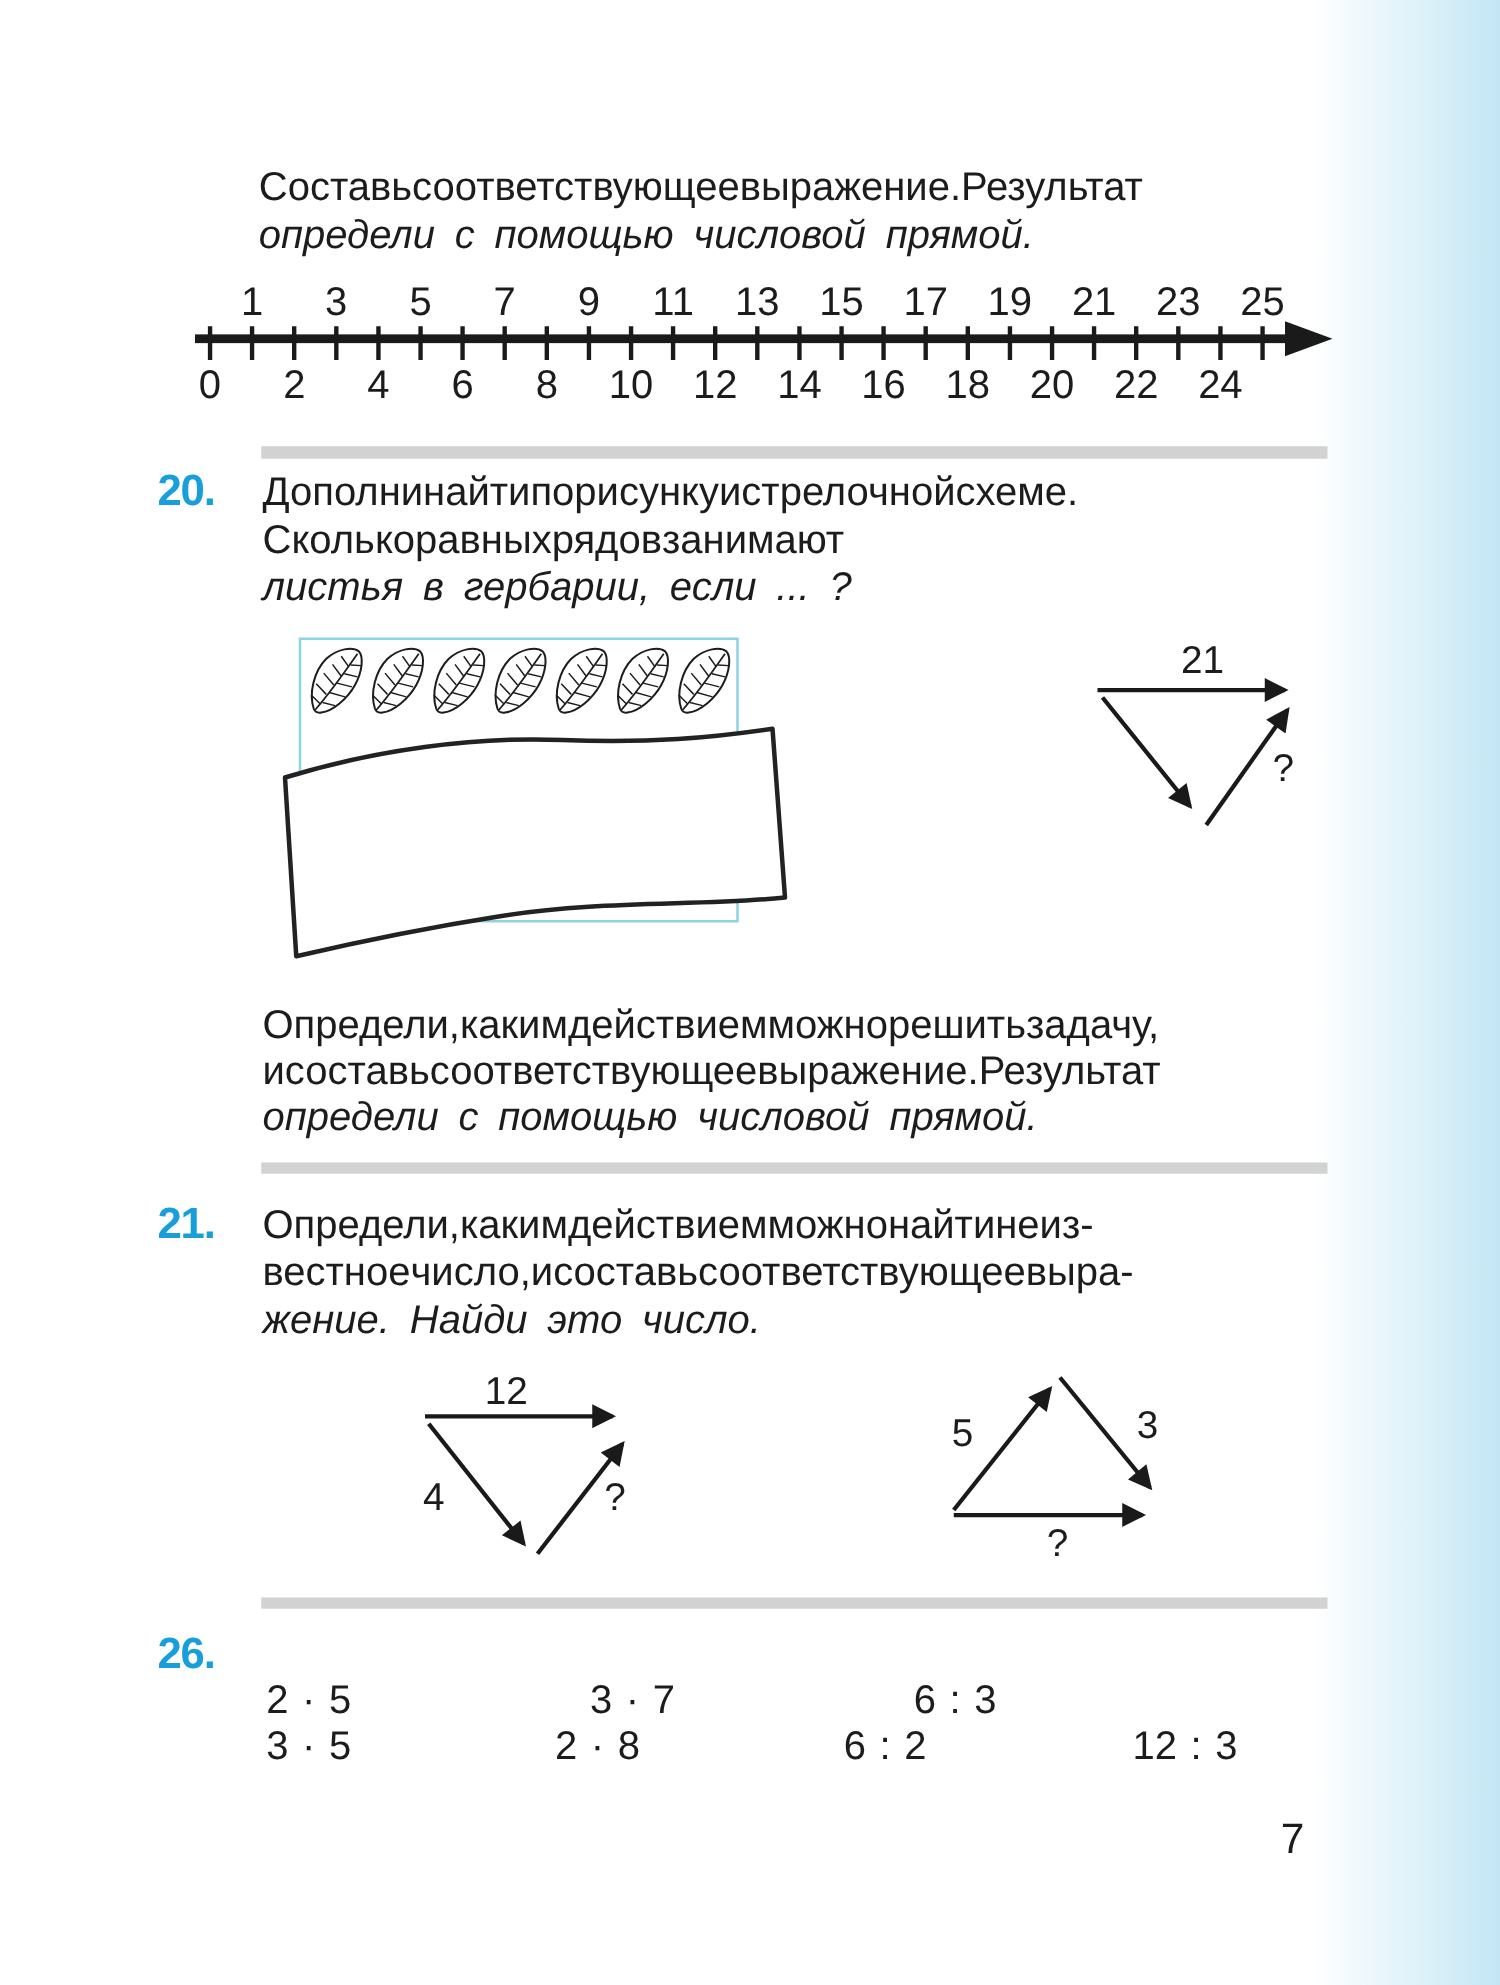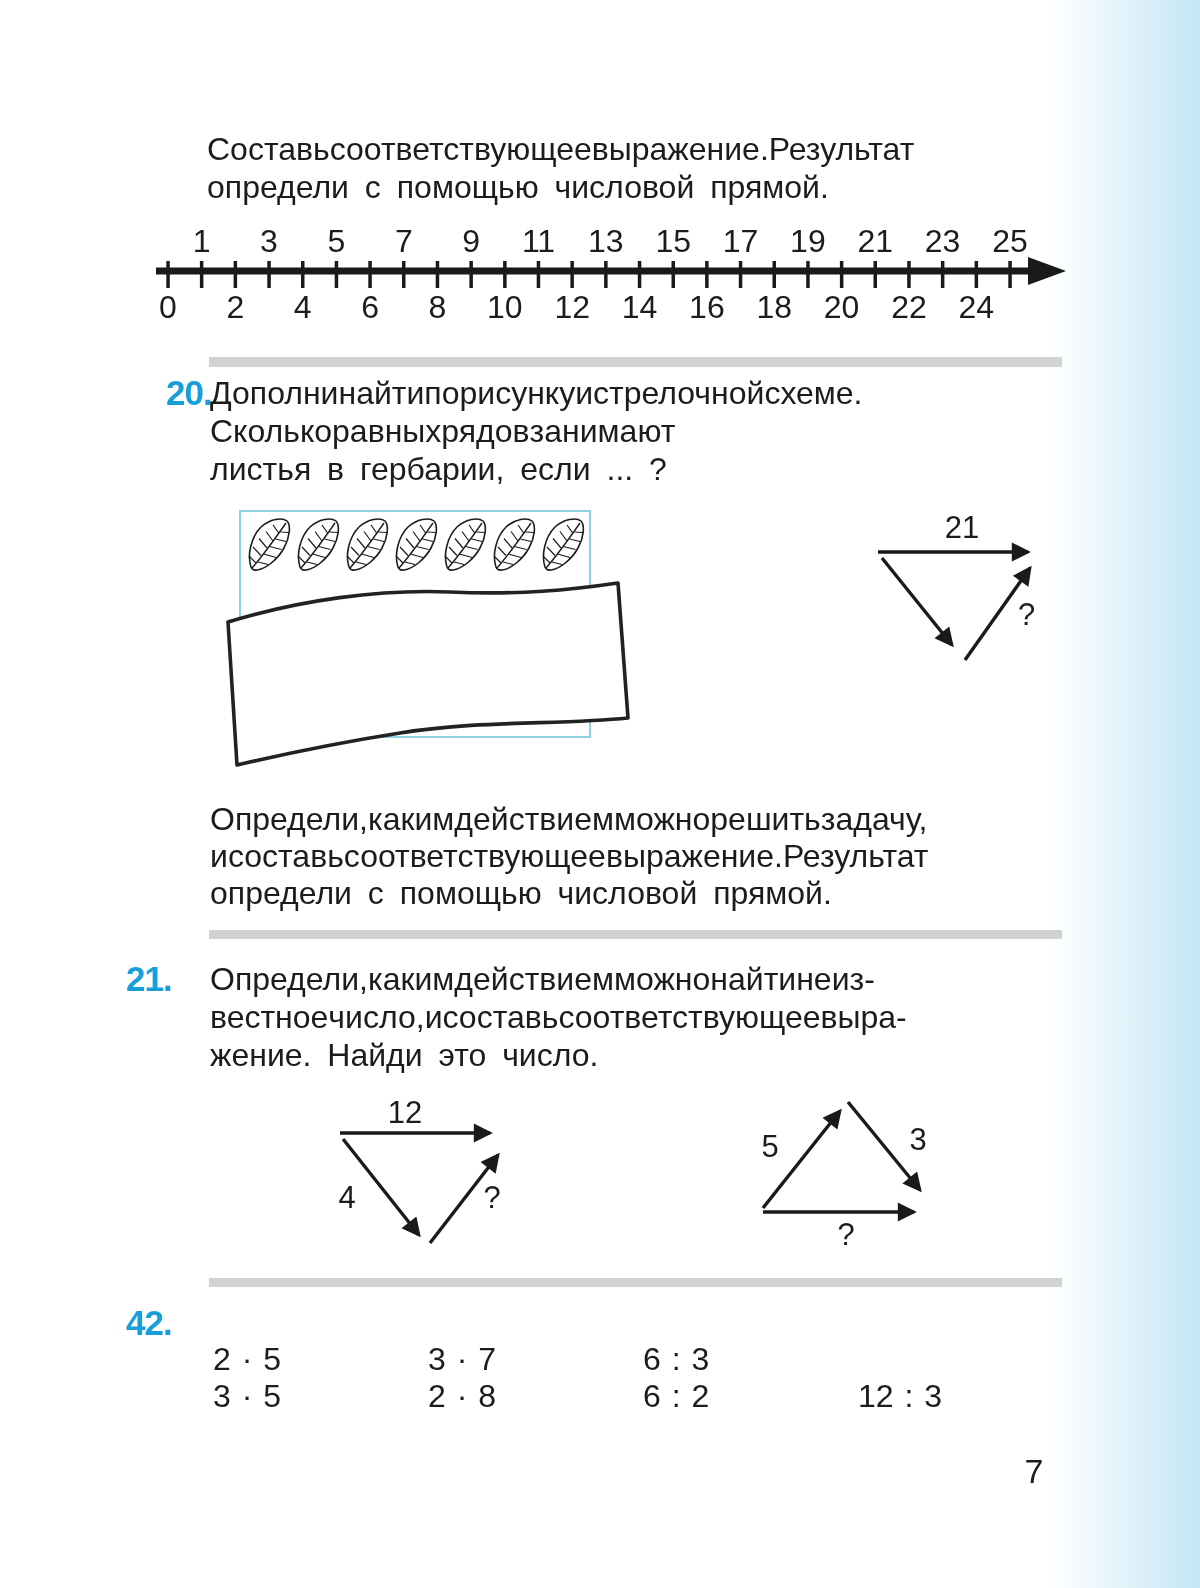--- a/index.html
+++ b/index.html
@@ -14,39 +14,39 @@
   .edge-gradient{
     position:absolute;top:0;right:0;width:150px;height:100%;
     background:linear-gradient(to right, rgba(197,231,245,0) 0%, rgba(197,231,245,.55) 55%, #c3e6f4 100%);
     pointer-events:none;
   }
   
   .para{position:absolute;font-size:32px;}
   .para .line{height:38px;line-height:38px;white-space:nowrap;}
   .para.lh37 .line{height:37px;line-height:37px;}
   .para .line.jline{display:flex;}
-  .para .line.last{word-spacing:7px;}
+  .para .line.last{word-spacing:7px;font-style:italic;}
   
   .task-number{
     position:absolute;left:126px;width:78px;
     font-size:35px;font-weight:bold;color:#189fdb;
     line-height:38px;text-align:left;letter-spacing:-1px;
   }
   .separator{position:absolute;left:209px;width:853px;height:10px;background:#d2d2d2;}
   
   .nl-label{font-size:32px;fill:#1c1c1c;}
   .diag-label{font-size:31px;fill:#1c1c1c;}
   svg{position:absolute;overflow:visible;}
   svg.inline-leaf{position:static;}
   
   .herb-frame{position:absolute;left:239px;top:510px;width:352px;height:228px;border:2px solid #8fd2e2;box-sizing:border-box;}
   .leaf-row{position:absolute;left:246px;top:517px;width:342px;display:flex;gap:3px;}
   
   .ops-grid{position:absolute;left:213px;top:1341px;width:880px;font-size:32px;}
-  .ops-row{display:flex;height:37px;line-height:37px;}
+  .ops-row{display:flex;height:37px;line-height:37px;gap:44px;}
   .ops-cell{width:215px;white-space:nowrap;word-spacing:2px;}
   .page-number{position:absolute;left:1003px;top:1452px;width:62px;text-align:center;font-size:34px;}
 </style>
 </head>
 <body>
 
 <div class="page">
 
   <svg width="0" height="0" style="position:absolute" aria-hidden="true">
     <defs>
@@ -128,21 +128,21 @@
         <text class="nl-label" text-anchor="middle" x="802.6" y="30">23</text>
         <rect x="834.6" y="39" width="3.5" height="27" fill="#1a1a1a"></rect>
         <text class="nl-label" text-anchor="middle" x="836.3" y="96">24</text>
         <rect x="868.3" y="39" width="3.5" height="27" fill="#1a1a1a"></rect>
         <text class="nl-label" text-anchor="middle" x="870.0" y="30">25</text>
       </g>
   </svg>
 
   <div class="separator" style="top:357px;"></div>
 
-  <div class="task-number" style="top:374px;margin-left:40px;">20.</div>
+  <div class="task-number" style="top:374px;">20.</div>
   <div class="para" style="left:210px;top:374px;width:838px;">
       <div class="line jline">
         <span>Дополни</span>
         <span>найти</span>
         <span>по</span>
         <span>рисунку</span>
         <span>и</span>
         <span>стрелочной</span>
         <span>схеме.</span>
       </div>
@@ -246,21 +246,21 @@
     <line x1="23" y1="123" x2="100" y2="26" stroke="#1a1a1a" stroke-width="3.4" marker-end="url(#ah)"></line>
     <line x1="108" y1="17" x2="180" y2="105" stroke="#1a1a1a" stroke-width="3.4" marker-end="url(#ah)"></line>
     <line x1="23" y1="127" x2="174" y2="127" stroke="#1a1a1a" stroke-width="3.4" marker-end="url(#ah)"></line>
     <text class="diag-label" x="30" y="72" text-anchor="middle">5</text>
     <text class="diag-label" x="178" y="65" text-anchor="middle">3</text>
     <text class="diag-label" x="106" y="160" text-anchor="middle">?</text>
   </svg>
 
   <div class="separator" style="top:1278px;height:9px;"></div>
 
-  <div class="task-number" style="top:1304px;">42.</div>
+  <div class="task-number" style="top:1304px;">26.</div>
   <div class="ops-grid">
       <div class="ops-row">
         <div class="ops-cell">2 · 5</div>
         <div class="ops-cell">3 · 7</div>
         <div class="ops-cell">6 : 3</div>
       </div>
       <div class="ops-row">
         <div class="ops-cell">3 · 5</div>
         <div class="ops-cell">2 · 8</div>
         <div class="ops-cell">6 : 2</div>

